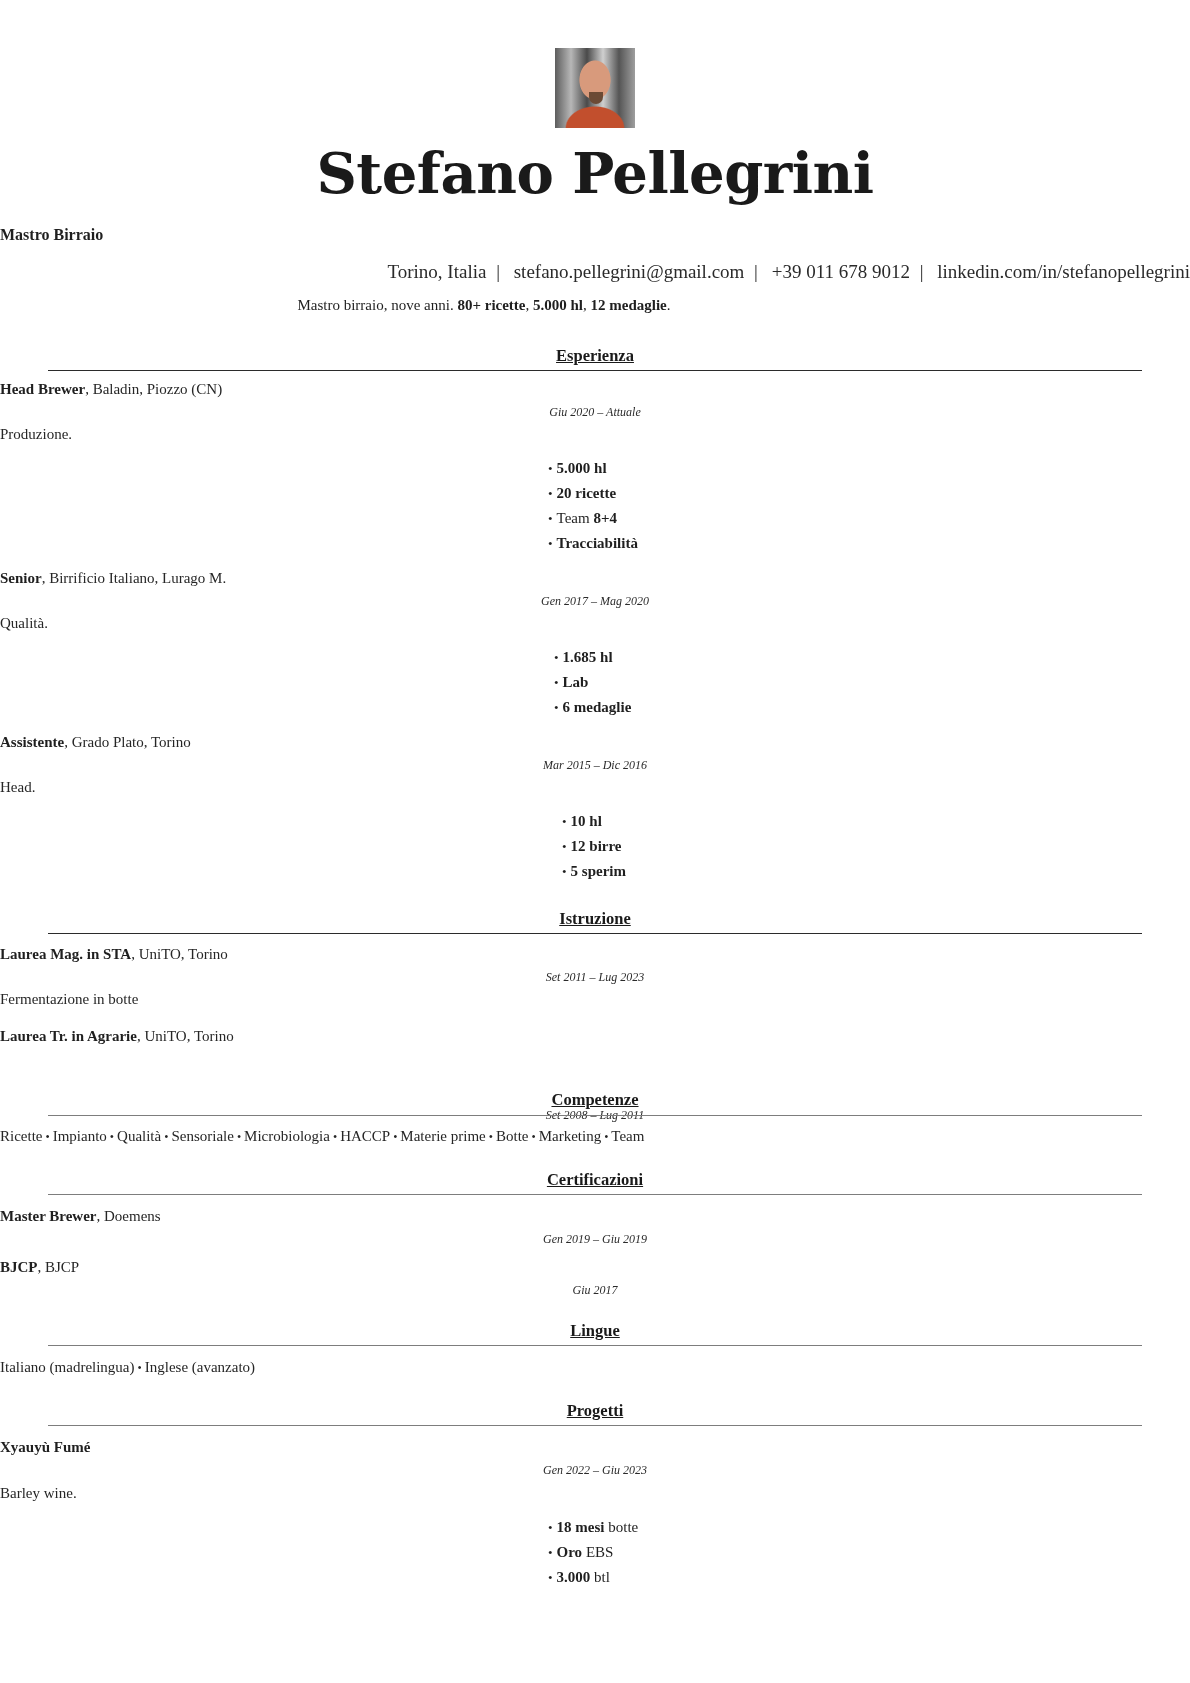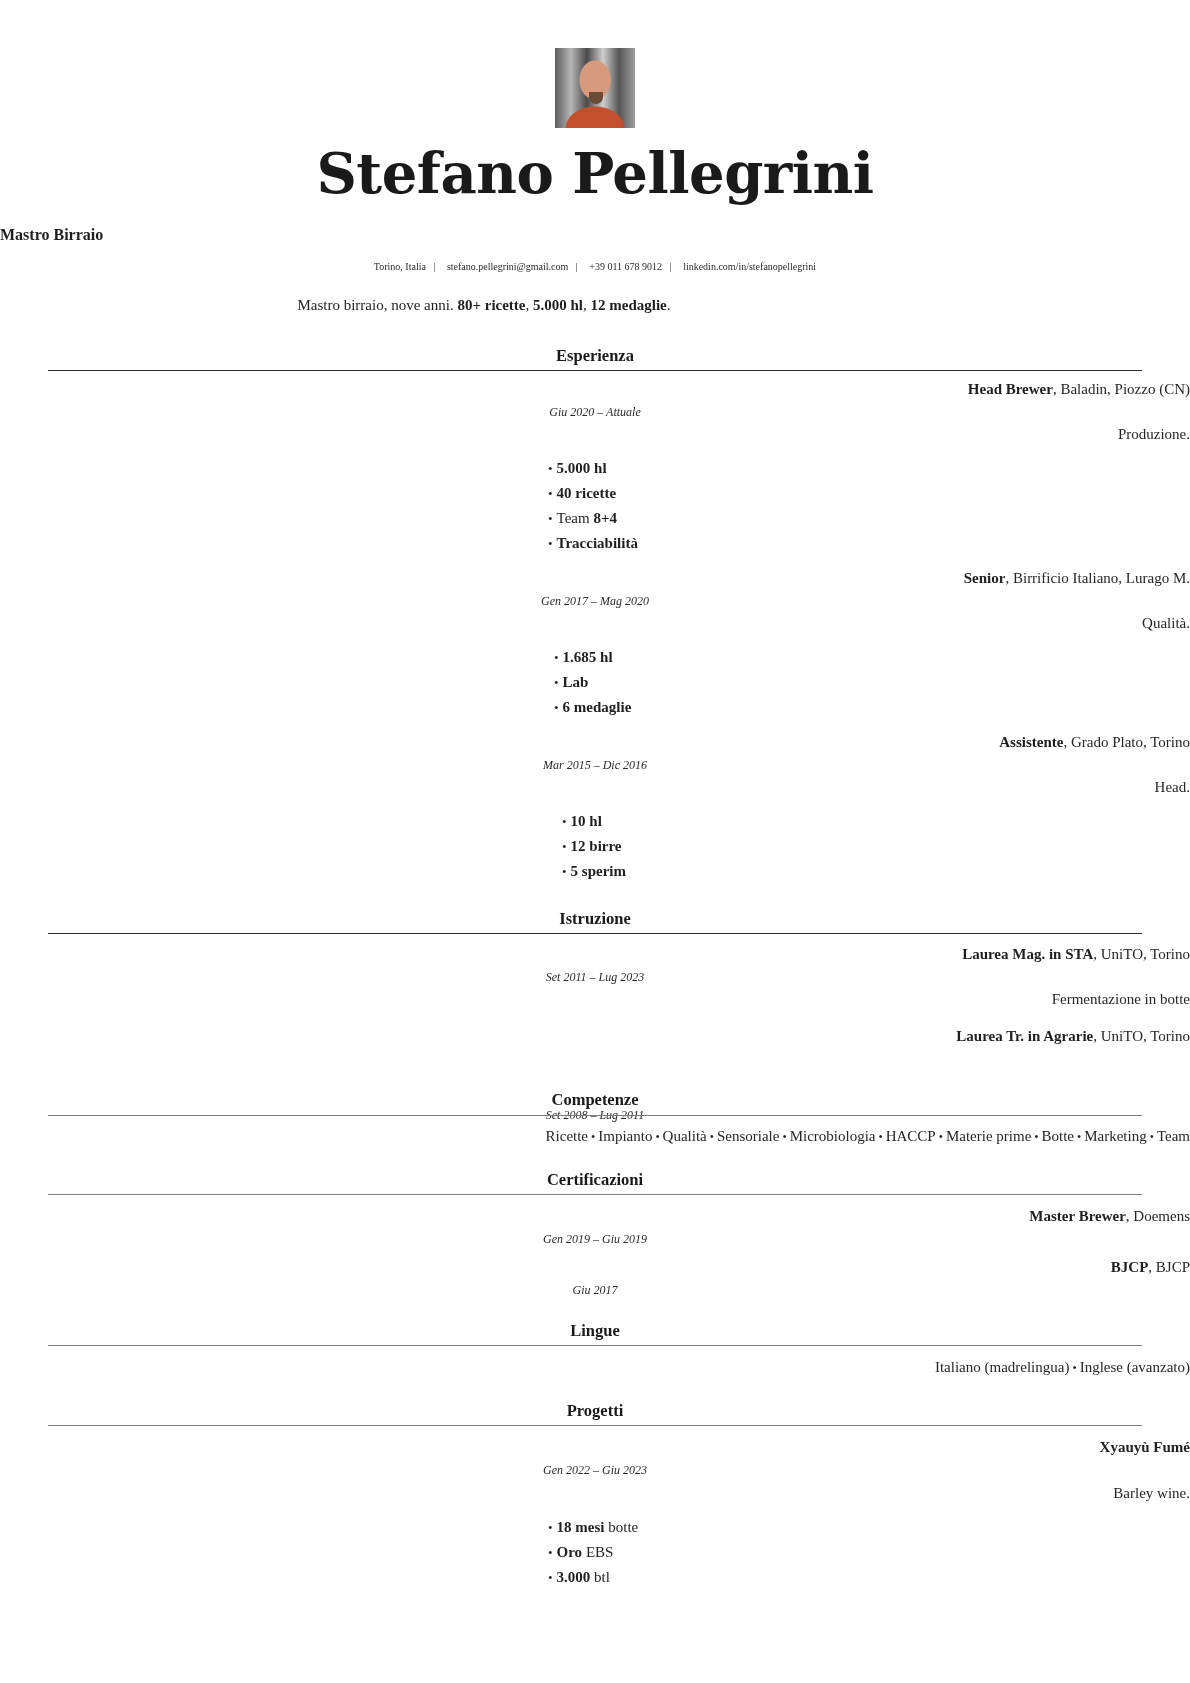--- a/index.html
+++ b/index.html
@@ -22,37 +22,37 @@
   .name {
     position: absolute; left: 0; width: 1190px; top: 140px; margin: 0;
     font-family: "DejaVu Serif", serif; font-weight: bold; font-size: 56px;
     letter-spacing: -0.5px; text-align: center; color: #1a1a1a;
   }
   .title {
     position: absolute; left: 0; width: 1190px; top: 226px; 
     font-family: "Liberation Serif", serif; font-weight: bold; font-size: 16px;
   }
   .contact {
-    position: absolute; left: 0; width: 1190px; top: 261px; text-align: center;
-    font-family: "Liberation Serif", serif; font-size: 10px; color: #2a2a2a;
+    position: absolute; left: 0; width: 1190px; top: 261px; text-align: right;
+    font-family: "Liberation Serif", serif; font-size: 19px; color: #2a2a2a;
   }
   .contact .sep { margin: 0 9px 0 5px; }
   .summary {
     position: absolute; left: 0; width: 968px; top: 297px; text-align: center;
     font-family: "Liberation Serif", serif; font-size: 15px;
   }
   .section-title {
     position: absolute; left: 0; width: 1190px; text-align: center;
-    font-family: "Liberation Serif", serif; font-weight: bold; font-size: 16.5px; color: #1a1a1a;
+    font-family: "Liberation Serif", serif; font-weight: bold; font-size: 16.5px; color: #1a1a1a; text-decoration: underline;
   }
   .rule { position: absolute; left: 48px; width: 1094px; height: 0; }
   .rule.dark { border-top: 1.5px solid #2b2b2b; }
   .rule.grey { border-top: 1.5px solid #7d7d7d; }
   .line {
-    position: absolute; left: 0; width: 1190px; text-align: right;
+    position: absolute; left: 0; width: 1190px; text-align: left;
     font-family: "Liberation Serif", serif; font-size: 15px; color: #262626;
     white-space: nowrap;
   }
   .line b { font-weight: bold; color: #1f1f1f; }
   .date {
     position: absolute; left: 0; width: 1190px; text-align: center;
     font-family: "Liberation Serif", serif; font-style: italic; font-size: 12px; color: #2a2a2a;
   }
   .bullets { position: absolute; list-style: none; margin: 0; padding: 0;
     font-family: "Liberation Serif", serif; font-size: 15px; color: #1f1f1f; }
@@ -81,21 +81,21 @@
 <div class="summary"><span>Mastro birraio, nove anni. </span><b>80+ ricette</b><span>, </span><b>5.000 hl</b><span>, </span><b>12 medaglie</b><span>.</span></div>
 
 <div class="section-title" style="top:346px">Esperienza</div>
 <div class="rule dark" style="top:370px"></div>
 
 <div class="line" style="top:381px"><b>Head Brewer</b><span>, Baladin, Piozzo (CN)</span></div>
 <div class="date" style="top:405px">Giu 2020 – Attuale</div>
 <div class="line" style="top:426px">Produzione.</div>
 <ul class="bullets" style="left:548px; top:458px">
   <li><b>5.000 hl</b></li>
-  <li><b>40 ricette</b></li>
+  <li><b>20 ricette</b></li>
   <li><span>Team </span><b>8+4</b></li>
   <li><b>Tracciabilità</b></li>
 </ul>
 
 <div class="line" style="top:570px"><b>Senior</b><span>, Birrificio Italiano, Lurago M.</span></div>
 <div class="date" style="top:594px">Gen 2017 – Mag 2020</div>
 <div class="line" style="top:615px">Qualità.</div>
 <ul class="bullets" style="left:554px; top:647px">
   <li><b>1.685 hl</b></li>
   <li><b>Lab</b></li>

